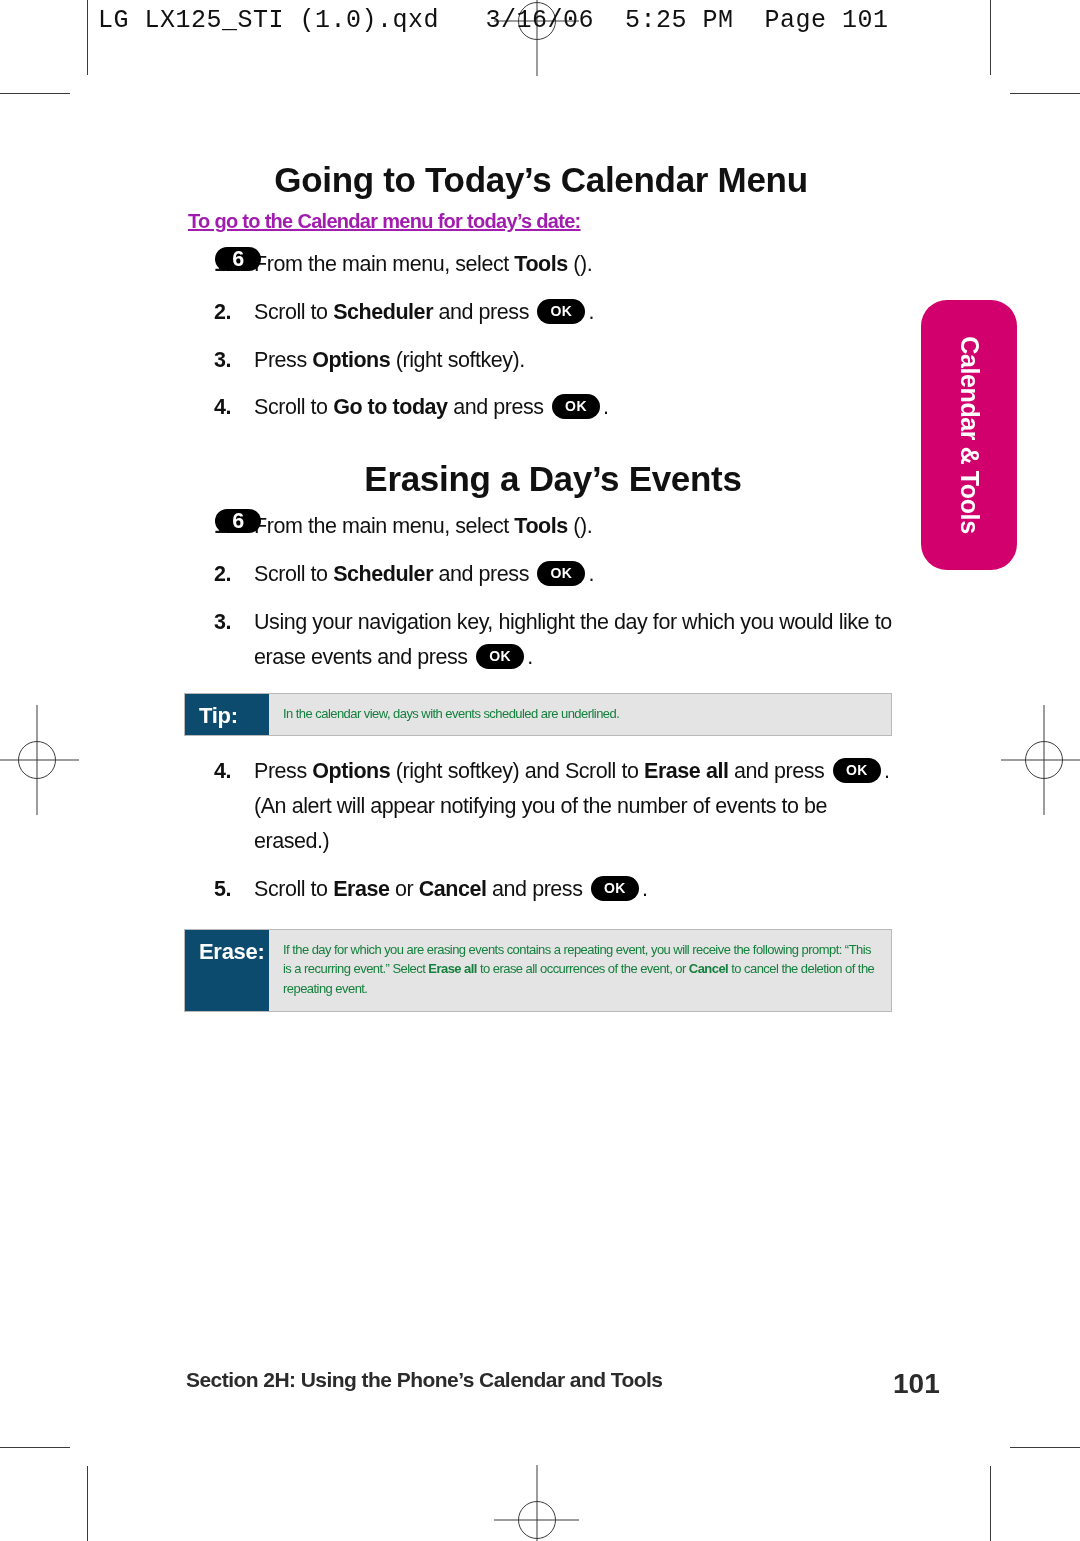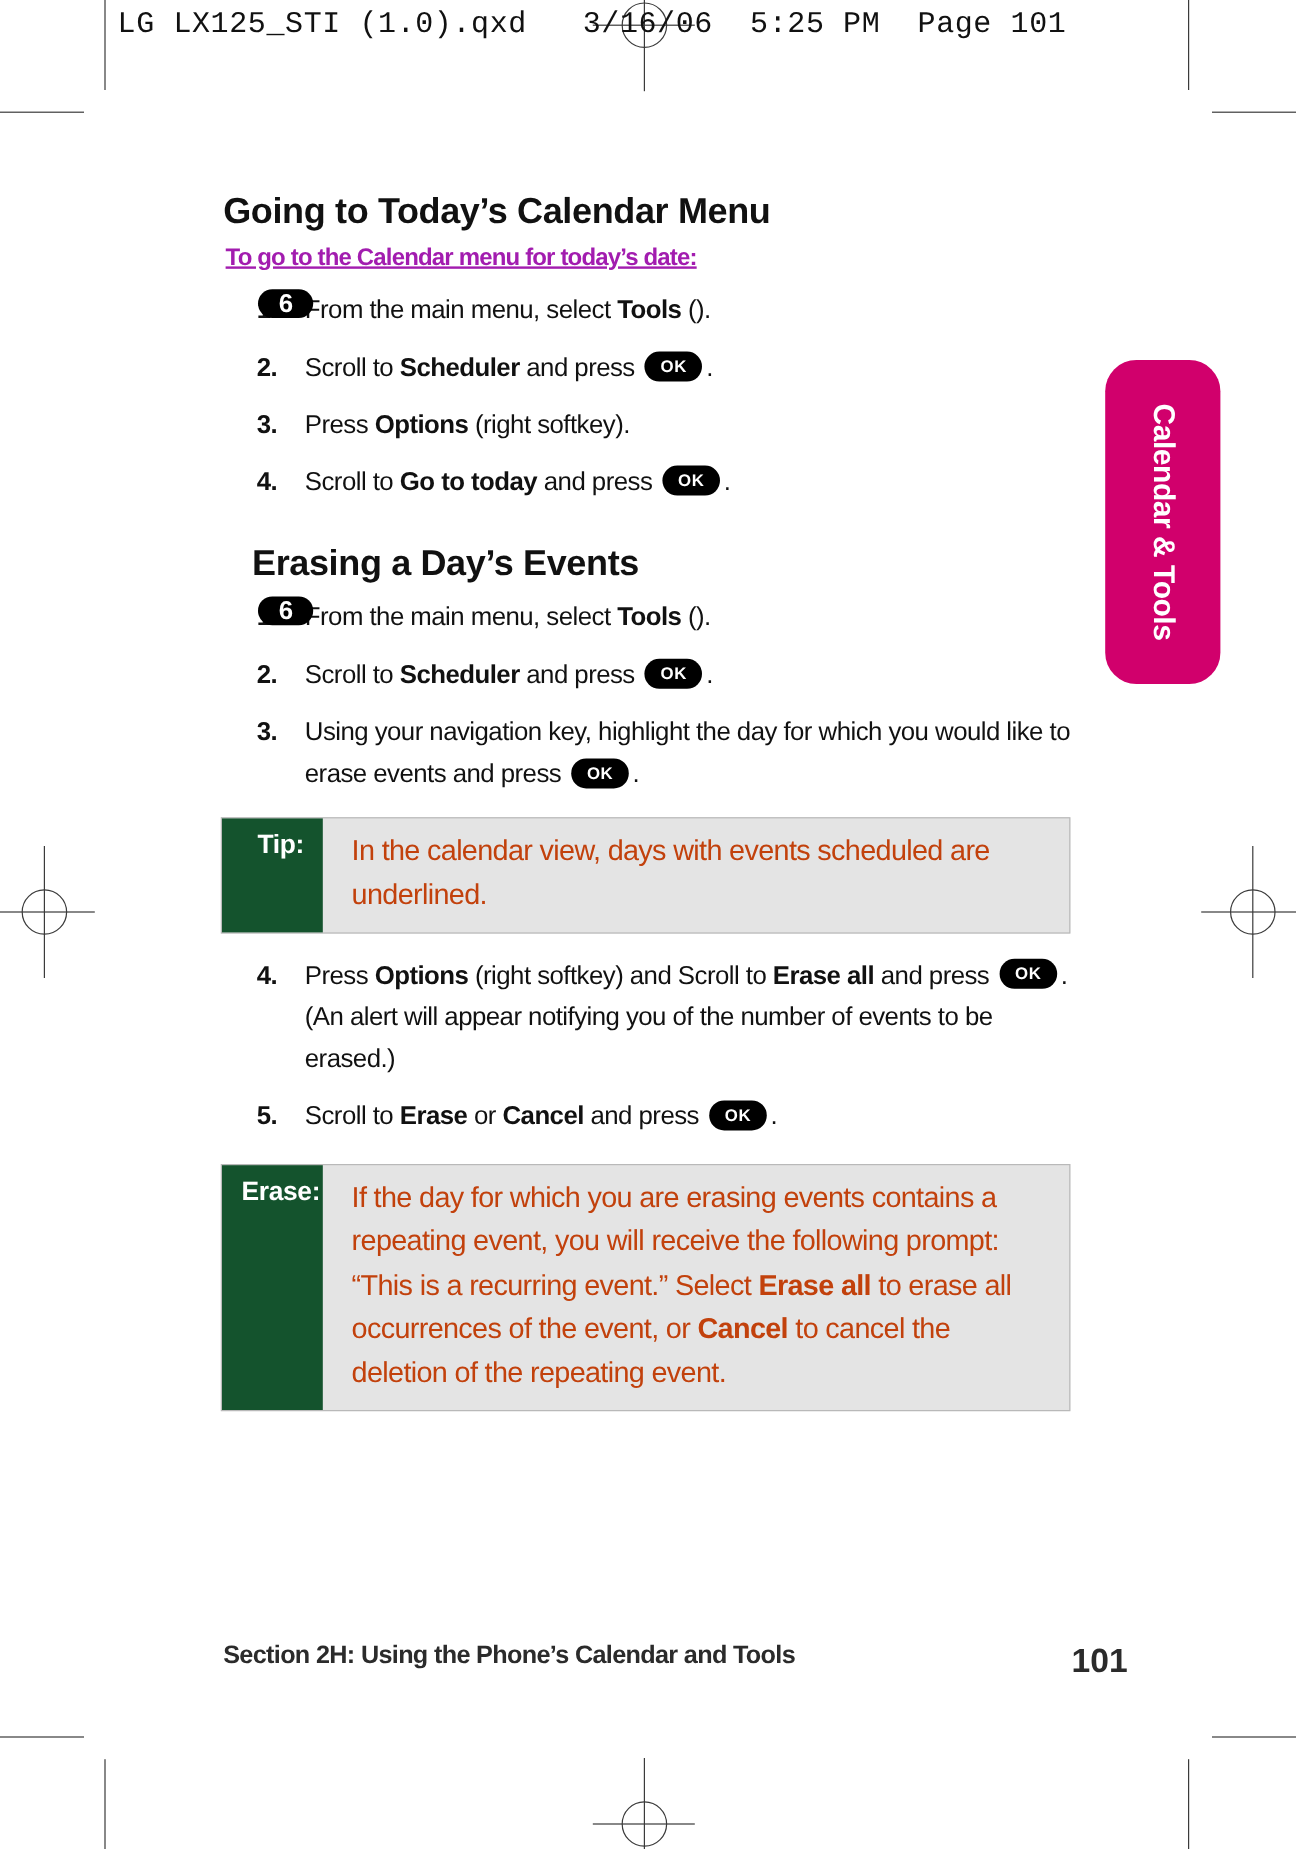--- a/index.html
+++ b/index.html
@@ -26,22 +26,22 @@
     font-size:25px;letter-spacing:0.5px;color:#111;white-space:pre;
     z-index:5;
   }
 
   
   .page{position:absolute;left:0;top:0;width:1080px;height:1331px;}
 
   .content{position:absolute;left:186px;top:160px;width:710px;}
 
   h1.sect{
-    font-size:30px;font-weight:bold;color:#111;
-    margin:0 0 10px 0;letter-spacing:-0.3px;
+    font-size:35px;font-weight:bold;color:#111;
+    margin:0 0 10px 0;letter-spacing:-0.3px;text-align:center;
   }
   h1.sect.two{margin-top:34px;margin-left:24px;}
 
   .lead{
     font-size:20px;font-weight:bold;color:#a21caf;
     margin:0 0 14px 2px;letter-spacing:-0.7px;text-decoration:underline;
   }
 
   ol.steps{list-style:none;margin:0;padding:0;}
   ol.steps li{
@@ -78,35 +78,34 @@
   .callout{
     display:flex;
     width:708px;
     margin:18px 0 18px -2px;
     background:#e4e4e4;
     border:1px solid #b9b9b9;
     box-sizing:border-box;
   }
   .callout .label{
     flex:0 0 84px;
-    background:#14532d;
+    background:#0c4a6e;
     color:#fff;
     font-weight:bold;
     font-size:22px;
     padding:9px 0 0 14px;
     box-sizing:border-box;
     letter-spacing:-0.3px;
-    text-align:center;
   }
   .callout .body{
     flex:1;
-    padding:10px 14px 12px 24px;
-    font-size:24px;
+    padding:10px 14px 12px 14px;
+    font-size:13px;
     line-height:1.52;
-    color:#c2410c;
+    color:#15803d;
     letter-spacing:-0.55px;
   }
 
   
   .thumbtab{
     position:absolute;
     left:921px;top:300px;
     width:96px;height:270px;
     background:#d1006c;
     border-radius:26px;

